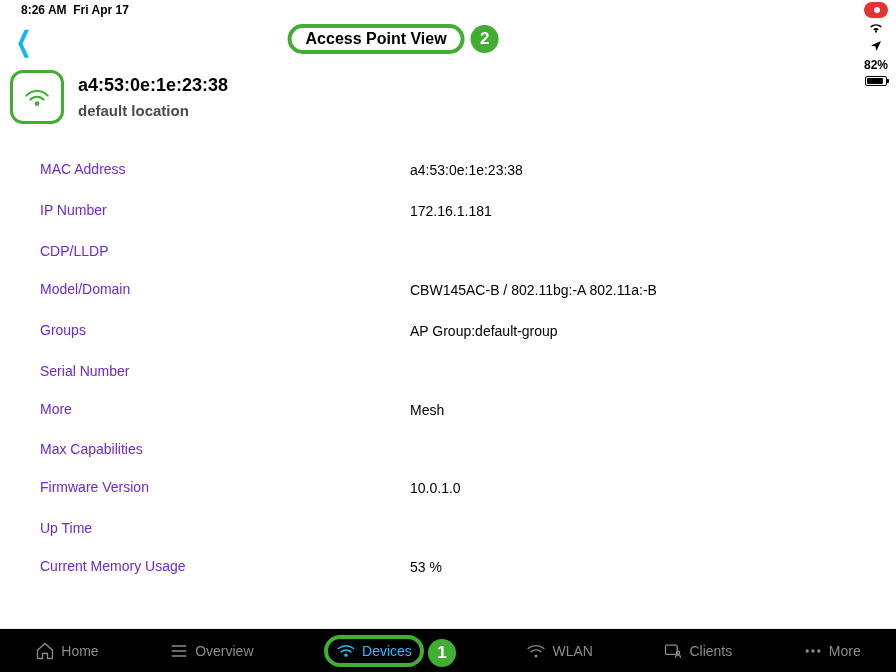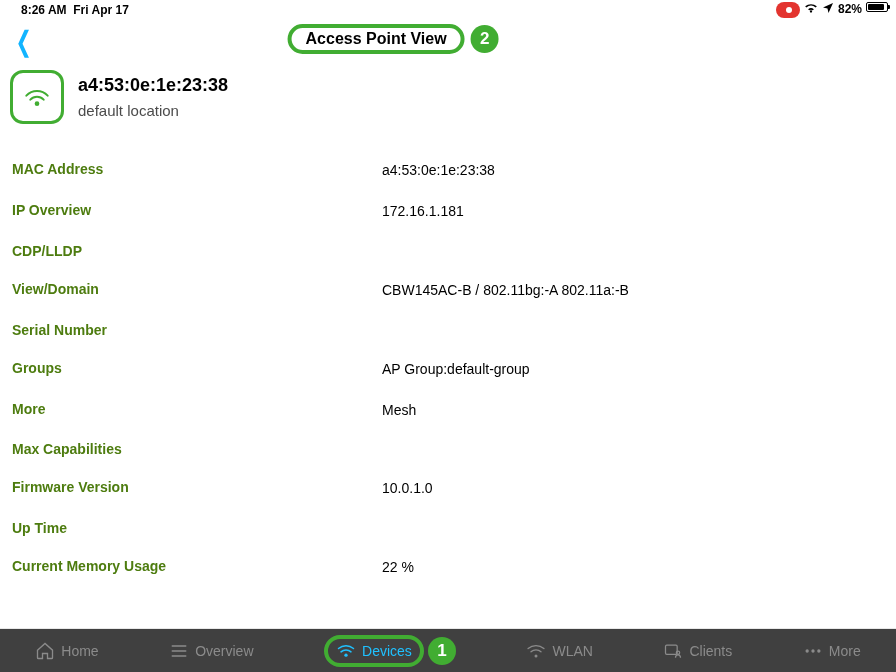--- a/index.html
+++ b/index.html
@@ -13,21 +13,21 @@
   }
 
   
   .status-bar {
     position: absolute; top: 0; left: 0; right: 0;
     height: 20px;
     font-size: 12px;
     font-weight: 600;
   }
   .status-left { position: absolute; left: 8px; top: 3px; margin-left: 13px; }
-  .status-right { position: absolute; right: 8px; top: 2px; display: flex; gap: 4px; }
+  .status-right { position: absolute; right: 8px; top: 2px; display: flex; align-items: center; gap: 4px; flex-direction: column; }
   .rec-pill {
     background: #e3342f; color: #fff;
     border-radius: 10px; padding: 1px 8px 1px 10px;
     display: inline-flex; align-items: center;
     font-size: 11px; height: 16px;
   }
   .rec-dot { width: 6px; height: 6px; border-radius: 50%; background: #fff; }
   .wifi-mini, .loc-mini { font-size: 12px; line-height: 1; }
   .batt-txt { font-size: 12px; }
   .batt-ic {
@@ -72,63 +72,64 @@
     display: flex; align-items: center; gap: 14px;
   }
   .ap-icon-box {
     width: 54px; height: 54px;
     border: 3px solid #41ad32;
     border-radius: 13px;
     display: flex; align-items: center; justify-content: center;
   }
   .ap-icon-box svg { width: 32px; height: 32px; }
   .dev-title { font-size: 18px; font-weight: 700; color: #000; margin-bottom: 6px; }
-  .dev-sub { font-size: 15px; color: #4b4b4b; }
+  .dev-sub { font-size: 15px; color: #4b4b4b; font-weight: bold; }
 
   
   .details {
     position: absolute; left: 12px; top: 150px; right: 12px; bottom: 48px;
     overflow: hidden;
   }
   .row {
     display: flex; align-items: flex-start;
     padding: 11px 0;
     font-size: 14px;
   }
   .row .k {
     width: 370px; flex-shrink: 0;
-    color: #4d7c0f;
-    font-weight: 700;
+    color: #6d28d9;
+    font-weight: 400;
+    margin-left: 28px;
   }
   .row .v {
     color: #000;
     font-weight: 400;
     white-space: pre-line;
     line-height: 1.35;
   }
   .row.multi { align-items: center; }
 
   
   .tabbar {
     position: absolute; left: 0; right: 0; bottom: 0;
     height: 44px;
     border-top: 1px solid #e8e8e8;
-    background: #404040;
+    background: #000000;
     display: flex; justify-content: space-around; align-items: center;
   }
   .tab {
     display: flex; align-items: center; gap: 6px;
     color: #8b8b8b; font-size: 14px;
   }
   .tab.active { color: #1fc1ff; }
   .tab .ic { display:inline-flex; width:20px; height:20px; align-items:center; justify-content:center; }
   .tab .ic svg { width: 20px; height: 20px; }
 
   .tab-devices-wrap {
-    position: relative; display: flex; align-items: center; gap: 4px;
+    position: relative; display: flex; align-items: flex-end; gap: 4px;
   }
   .dev-ring {
     border: 4px solid #41ad32; border-radius: 20px;
     padding: 2px 8px;
     display: flex; align-items: center; gap: 6px;
   }
 </style>
 </head>
 <body>
 
@@ -179,55 +180,55 @@
     <div class="dev-sub">default location</div>
   </div>
 </div>
 
 <div class="details">
   <div class="row">
       <div class="k">MAC Address</div>
       <div class="v">a4:53:0e:1e:23:38</div>
     </div>
   <div class="row">
-      <div class="k">IP Overview</div>
+      <div class="k">IP Number</div>
       <div class="v">172.16.1.181</div>
     </div>
   <div class="row">
       <div class="k">CDP/LLDP</div>
     </div>
   <div class="row">
-      <div class="k">View/Domain</div>
+      <div class="k">Model/Domain</div>
       <div class="v">CBW145AC-B / 802.11bg:-A    802.11a:-B</div>
+    </div>
+  <div class="row">
+      <div class="k">Groups</div>
+      <div class="v">AP Group:default-group</div>
     </div>
   <div class="row">
       <div class="k">Serial Number</div>
       <div class="v"></div>
     </div>
   <div class="row">
-      <div class="k">Groups</div>
-      <div class="v">AP Group:default-group</div>
-    </div>
-  <div class="row">
       <div class="k">More</div>
       <div class="v">Mesh</div>
     </div>
   <div class="row multi">
       <div class="k">Max Capabilities</div>
     </div>
   <div class="row">
       <div class="k">Firmware Version</div>
       <div class="v">10.0.1.0</div>
     </div>
   <div class="row">
       <div class="k">Up Time</div>
     </div>
   <div class="row">
       <div class="k">Current Memory Usage</div>
-      <div class="v">22 %</div>
+      <div class="v">53 %</div>
     </div>
 
 </div>
 
 <div class="tabbar">
 
   <div class="tab">
     <span class="ic">
       <svg viewBox="0 0 24 24">
           <path fill="none" stroke="#8b8b8b" stroke-width="1.6" d="M3 11 12 3l9 8v9a1 1 0 0 1-1 1h-5v-6h-6v6H4a1 1 0 0 1-1-1z"></path>

